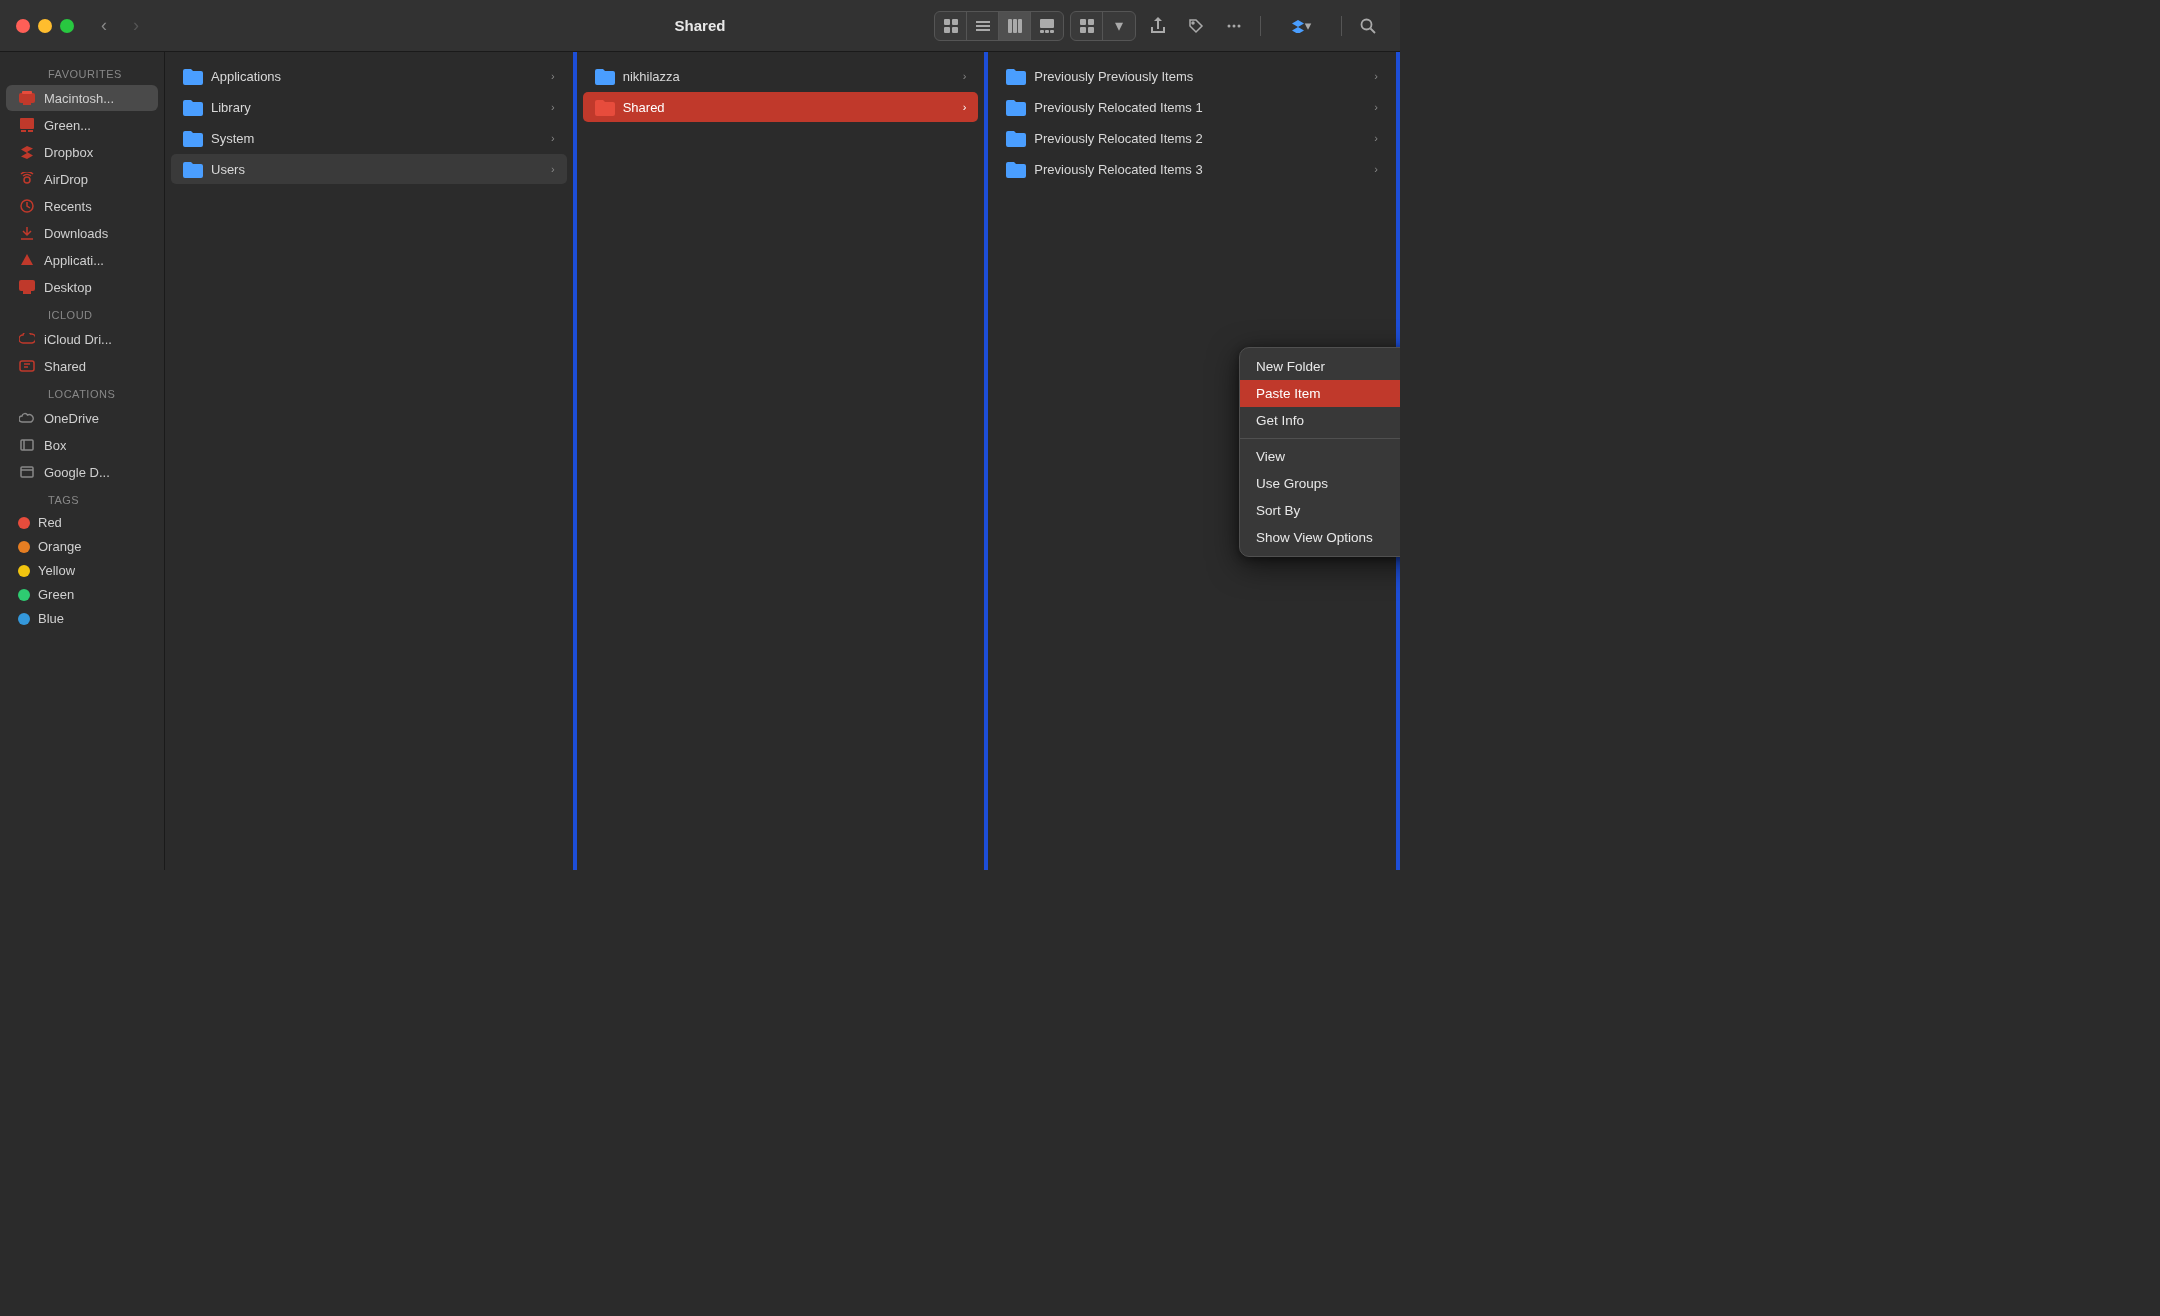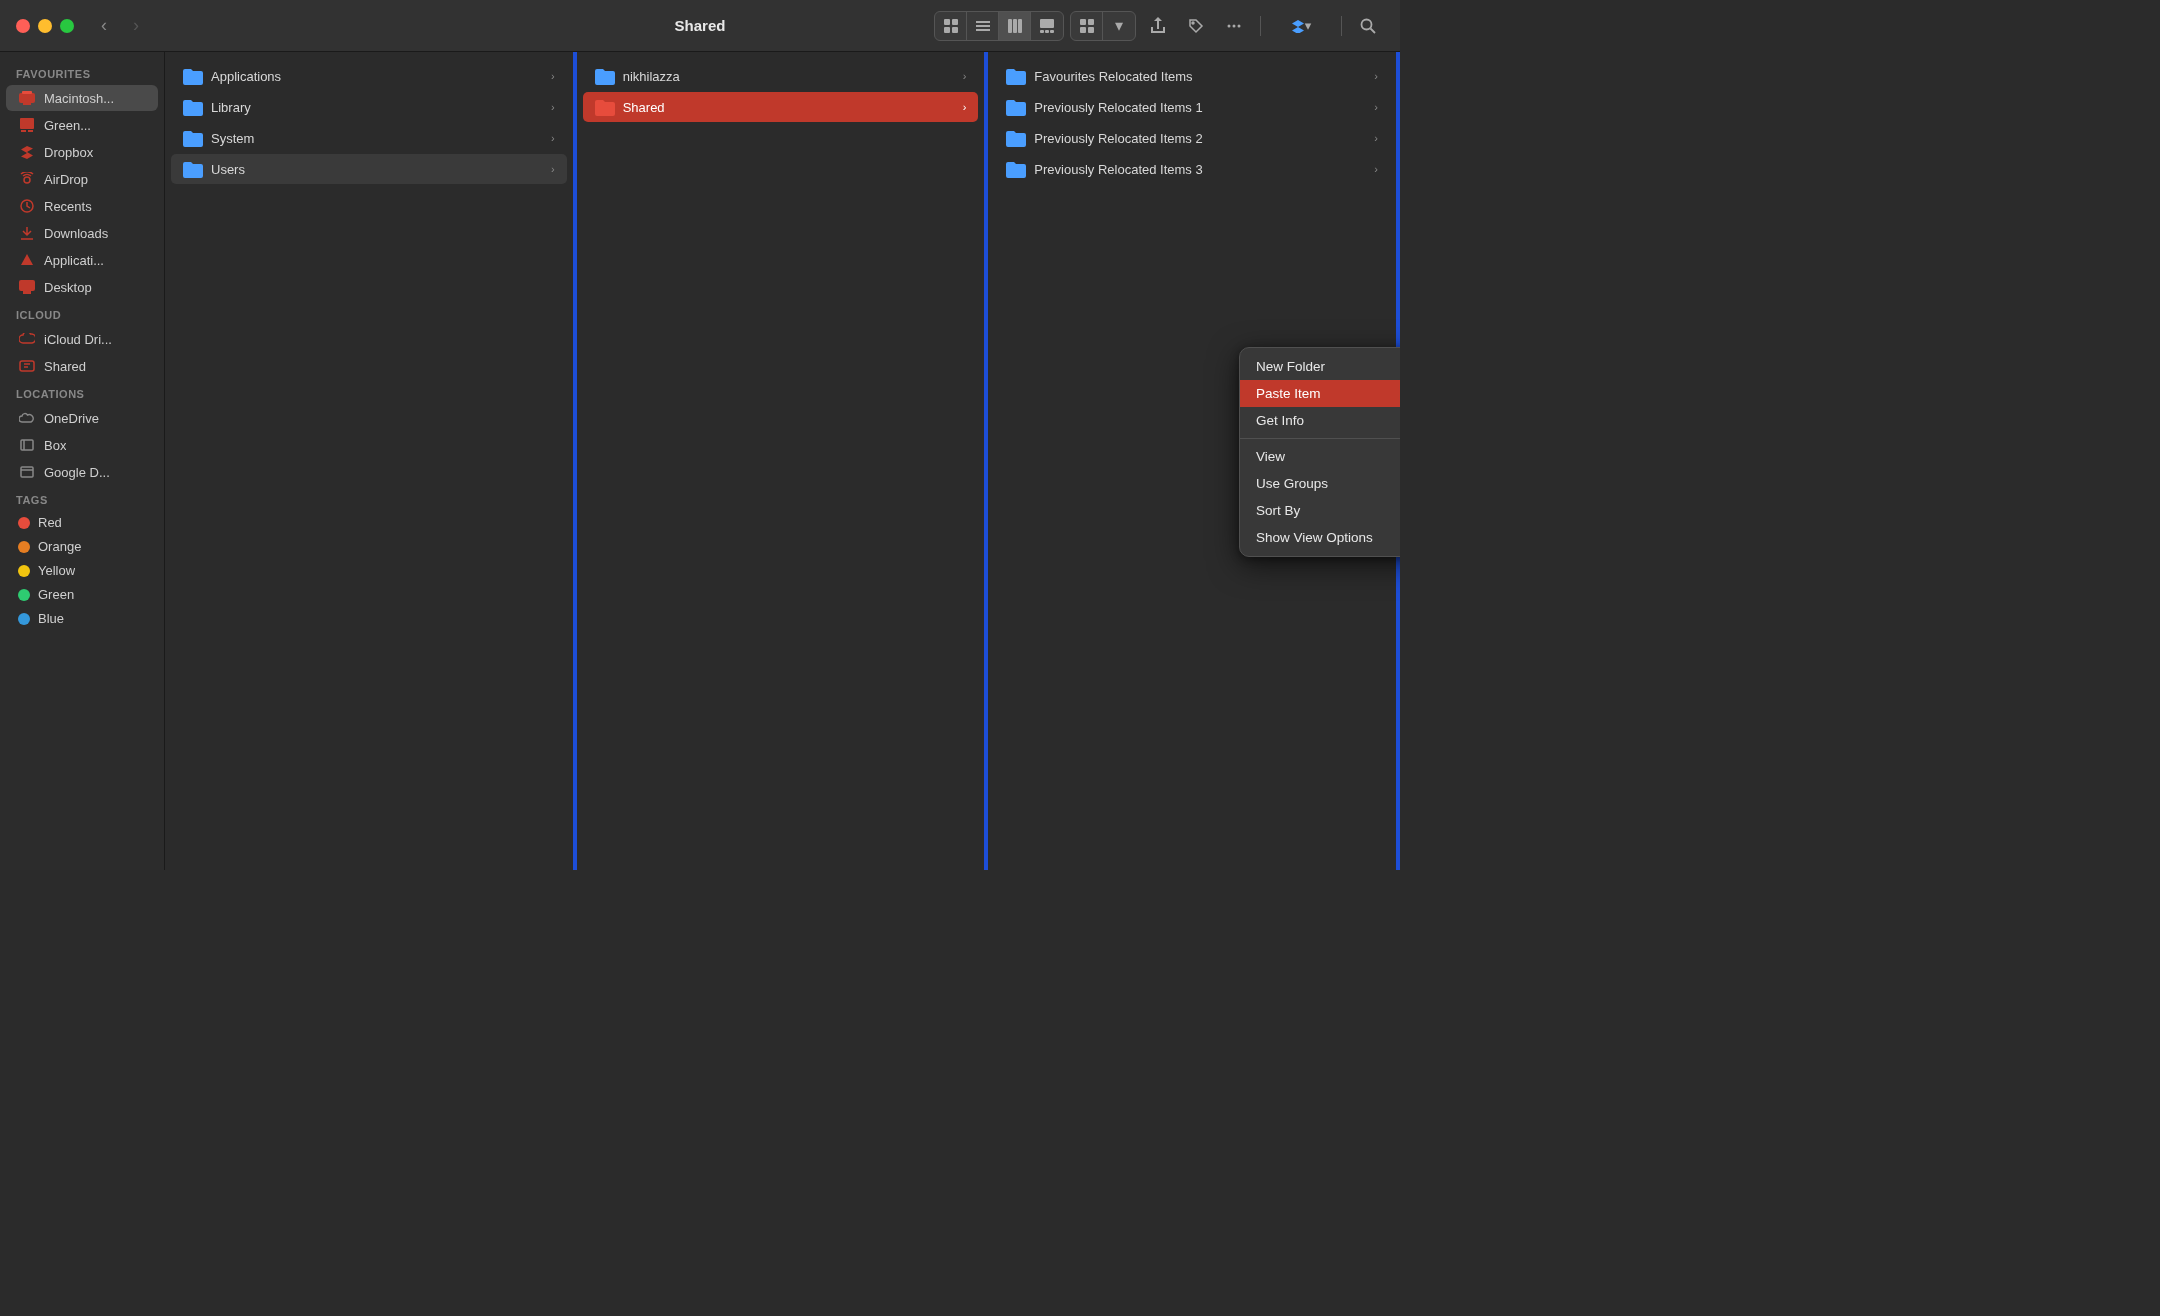--- a/index.html
+++ b/index.html
@@ -115,25 +115,26 @@
     .sidebar {
       width: 165px;
       background: #2c2c2c;
       border-right: 1px solid #1a1a1a;
       overflow-y: auto;
       padding: 8px 0;
       flex-shrink: 0;
     }
     .sidebar-section-header {
       font-size: 11px;
-      font-weight: 700;
+      font-weight: 400;
       color: #888;
       text-transform: uppercase;
       padding: 8px 16px 4px;
       letter-spacing: 0.5px;
+      margin-left: 32px;
     }
     .sidebar-item {
       display: flex;
       align-items: center;
       gap: 8px;
       padding: 4px 10px 4px 12px;
       cursor: pointer;
       border-radius: 6px;
       margin: 1px 6px;
       font-size: 13px;
@@ -557,21 +558,21 @@
       </div>
     </div>
 
     <div class="column">
       <div class="column-item">
         <div class="folder-icon folder-blue">
           <svg width="20" height="17" viewBox="0 0 20 17" fill="#4a9eff">
               <path d="M0 3a2 2 0 0 1 2-2h6l2 2h8a2 2 0 0 1 2 2v10a2 2 0 0 1-2 2H2a2 2 0 0 1-2-2V3z"></path>
             </svg>
         </div>
-        <span>Favourites Relocated Items</span>
+        <span>Previously Previously Items</span>
         <span class="chevron">›</span>
       </div>
       <div class="column-item">
         <div class="folder-icon folder-blue">
           <svg width="20" height="17" viewBox="0 0 20 17" fill="#4a9eff">
               <path d="M0 3a2 2 0 0 1 2-2h6l2 2h8a2 2 0 0 1 2 2v10a2 2 0 0 1-2 2H2a2 2 0 0 1-2-2V3z"></path>
             </svg>
         </div>
         <span>Previously Relocated Items 1</span>
         <span class="chevron">›</span>

